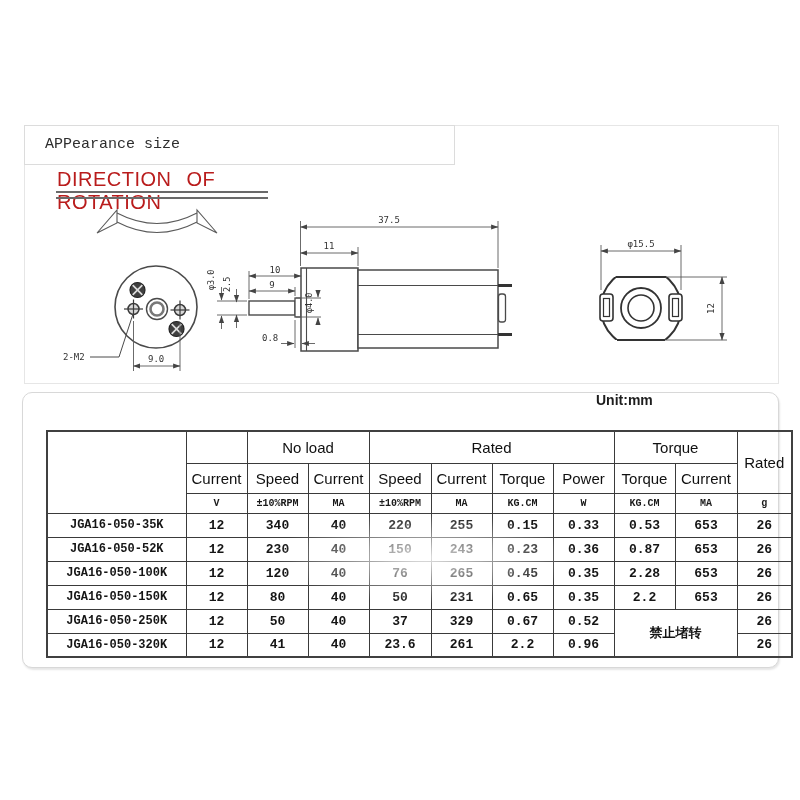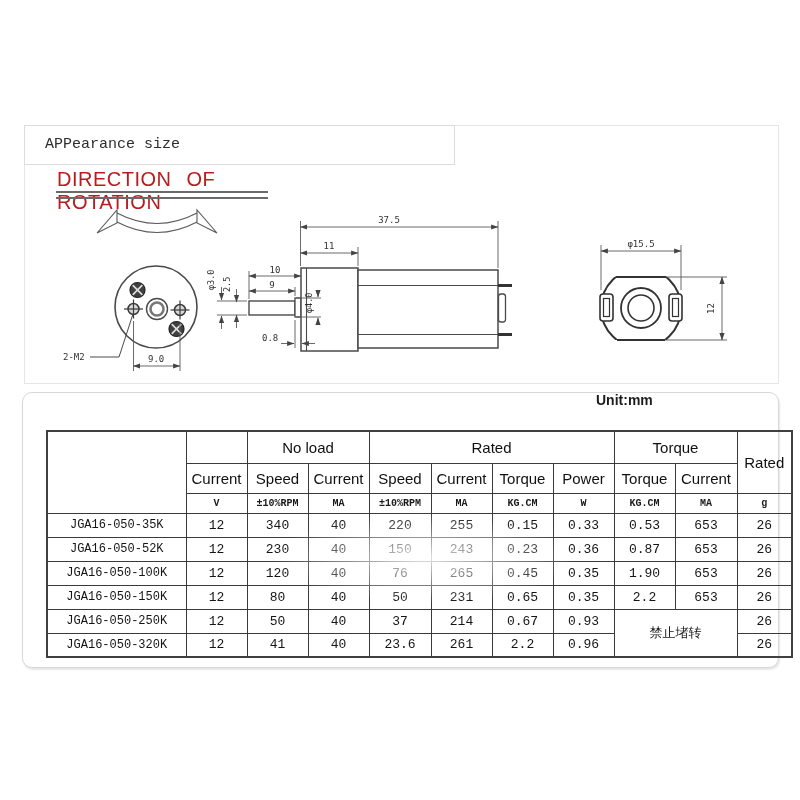--- a/index.html
+++ b/index.html
@@ -40,21 +40,21 @@
   }
   table.spec{
     position:absolute;left:46px;top:430px;border-collapse:collapse;table-layout:fixed;
     border:2px solid #404040;
   }
   table.spec th, table.spec td{
     border:1px solid #3a3a3a;text-align:center;vertical-align:middle;
     padding:0;overflow:hidden;white-space:nowrap;
   }
   table.spec th{font-family:"Liberation Sans",sans-serif;font-weight:normal;font-size:15px;color:#101010;}
-  tr.ha{height:32px;} tr.hb{height:30px;} tr.hu{height:20px;} tr.dr{height:24px;}
+  tr.ha{height:32px;} tr.hb{height:30px;} tr.hu{height:20px;} tr.dr{height:24px;font-weight:bold;}
   tr.hu td{font-family:"Liberation Mono","DejaVu Sans Mono",monospace;font-size:10px;font-weight:bold;color:#1a1a1a;}
   tr.dr td{font-family:"Liberation Mono","DejaVu Sans Mono",monospace;font-size:13px;color:#151515;}
   tr.dr td.model{font-size:12px;}
   td.stall-note{font-family:"Liberation Sans","DejaVu Sans",sans-serif;font-size:13px;color:#151515;}
   .watermark{
     position:absolute;left:270px;top:512px;width:310px;height:92px;pointer-events:none;
     background:radial-gradient(ellipse at center, rgba(255,255,255,.85) 0%, rgba(255,255,255,0) 70%);
   }
 </style>
 </head>
@@ -297,21 +297,21 @@
     </tr>
     <tr class="dr">
       <td class="model">JGA16-050-100K</td>
       <td>12</td>
       <td>120</td>
       <td>40</td>
       <td>76</td>
       <td>265</td>
       <td>0.45</td>
       <td>0.35</td>
-      <td>1.90</td>
+      <td>2.28</td>
       <td>653</td>
       <td>26</td>
     </tr>
     <tr class="dr">
       <td class="model">JGA16-050-150K</td>
       <td>12</td>
       <td>80</td>
       <td>40</td>
       <td>50</td>
       <td>231</td>
@@ -320,23 +320,23 @@
       <td>2.2</td>
       <td>653</td>
       <td>26</td>
     </tr>
     <tr class="dr">
       <td class="model">JGA16-050-250K</td>
       <td>12</td>
       <td>50</td>
       <td>40</td>
       <td>37</td>
-      <td>214</td>
+      <td>329</td>
       <td>0.67</td>
-      <td>0.93</td>
+      <td>0.52</td>
       <td colspan="2" rowspan="2" class="stall-note">禁止堵转</td>
       <td>26</td>
     </tr>
     <tr class="dr">
       <td class="model">JGA16-050-320K</td>
       <td>12</td>
       <td>41</td>
       <td>40</td>
       <td>23.6</td>
       <td>261</td>

